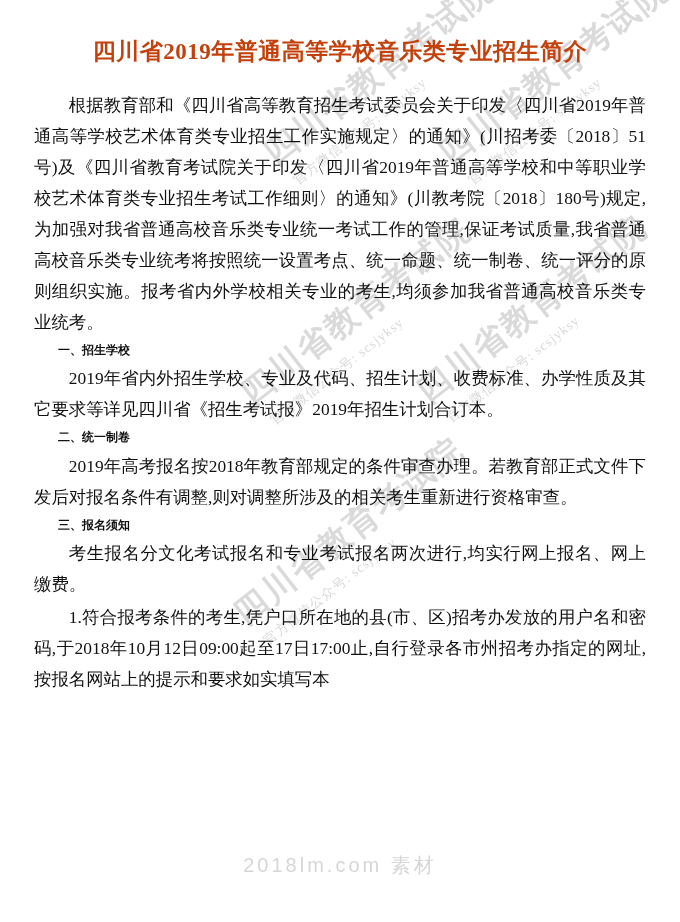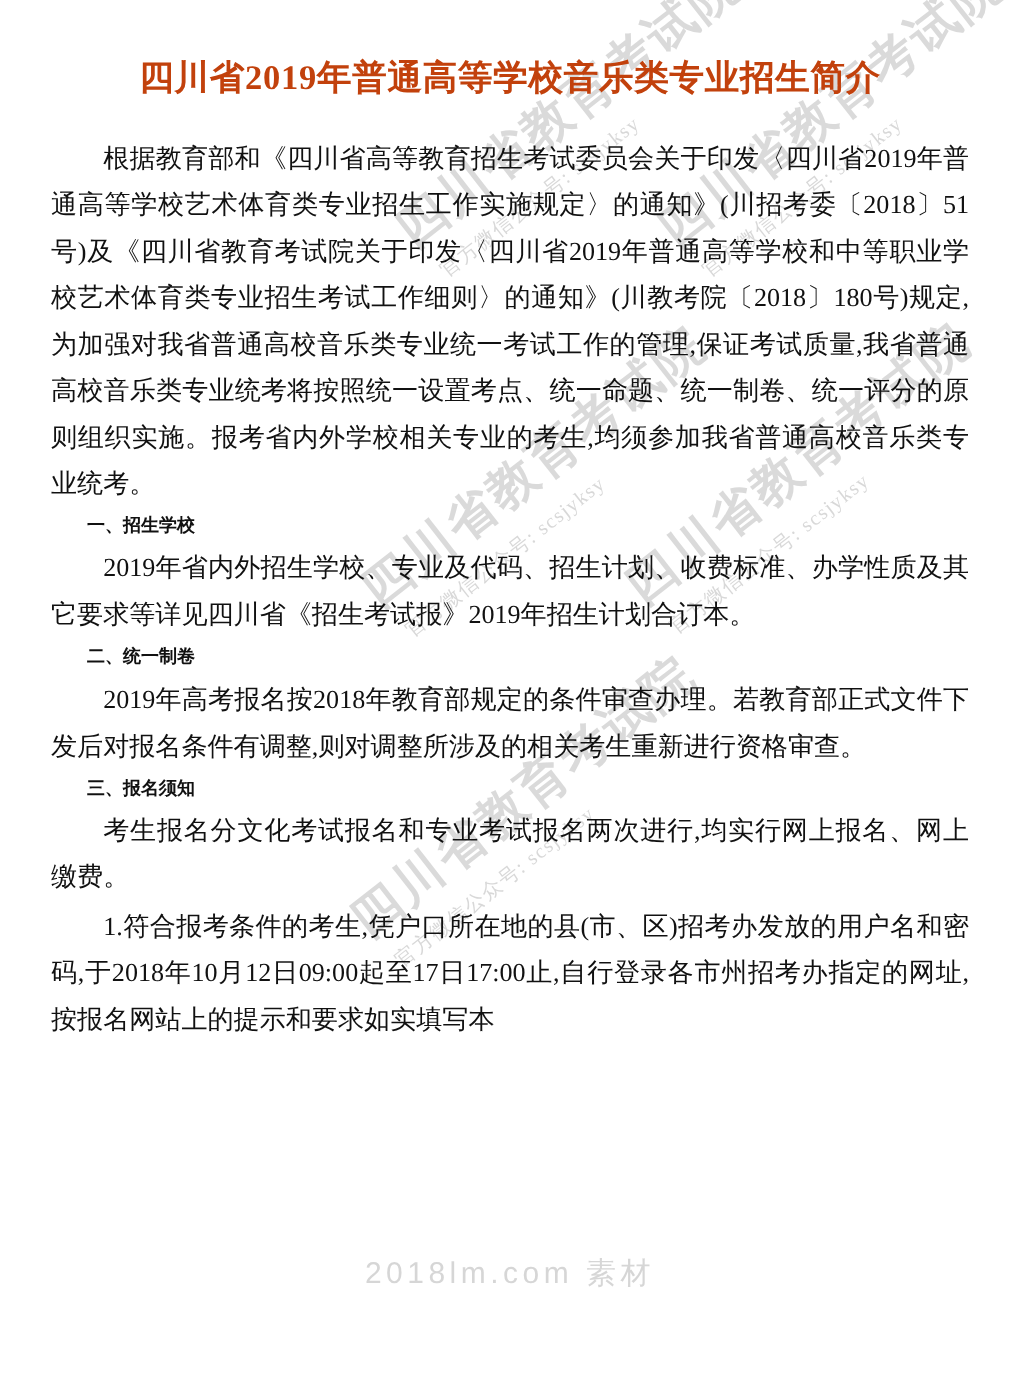--- a/index.html
+++ b/index.html
@@ -81,21 +81,21 @@
     color: rgba(140, 140, 140, 0.34);
     letter-spacing: 1px;
     white-space: nowrap;
     margin-top: 4px;
     margin-left: 6px;
   }
   .wm-center-band {
     position: absolute;
     left: 0;
     right: 0;
-    bottom: 60px;
+    bottom: 43px;
     text-align: center;
     font-size: 20px;
     color: rgba(120, 120, 120, 0.30);
     letter-spacing: 3px;
     z-index: 4;
     pointer-events: none;
     user-select: none;
     font-family: "Liberation Sans", sans-serif;
   }
 </style>

